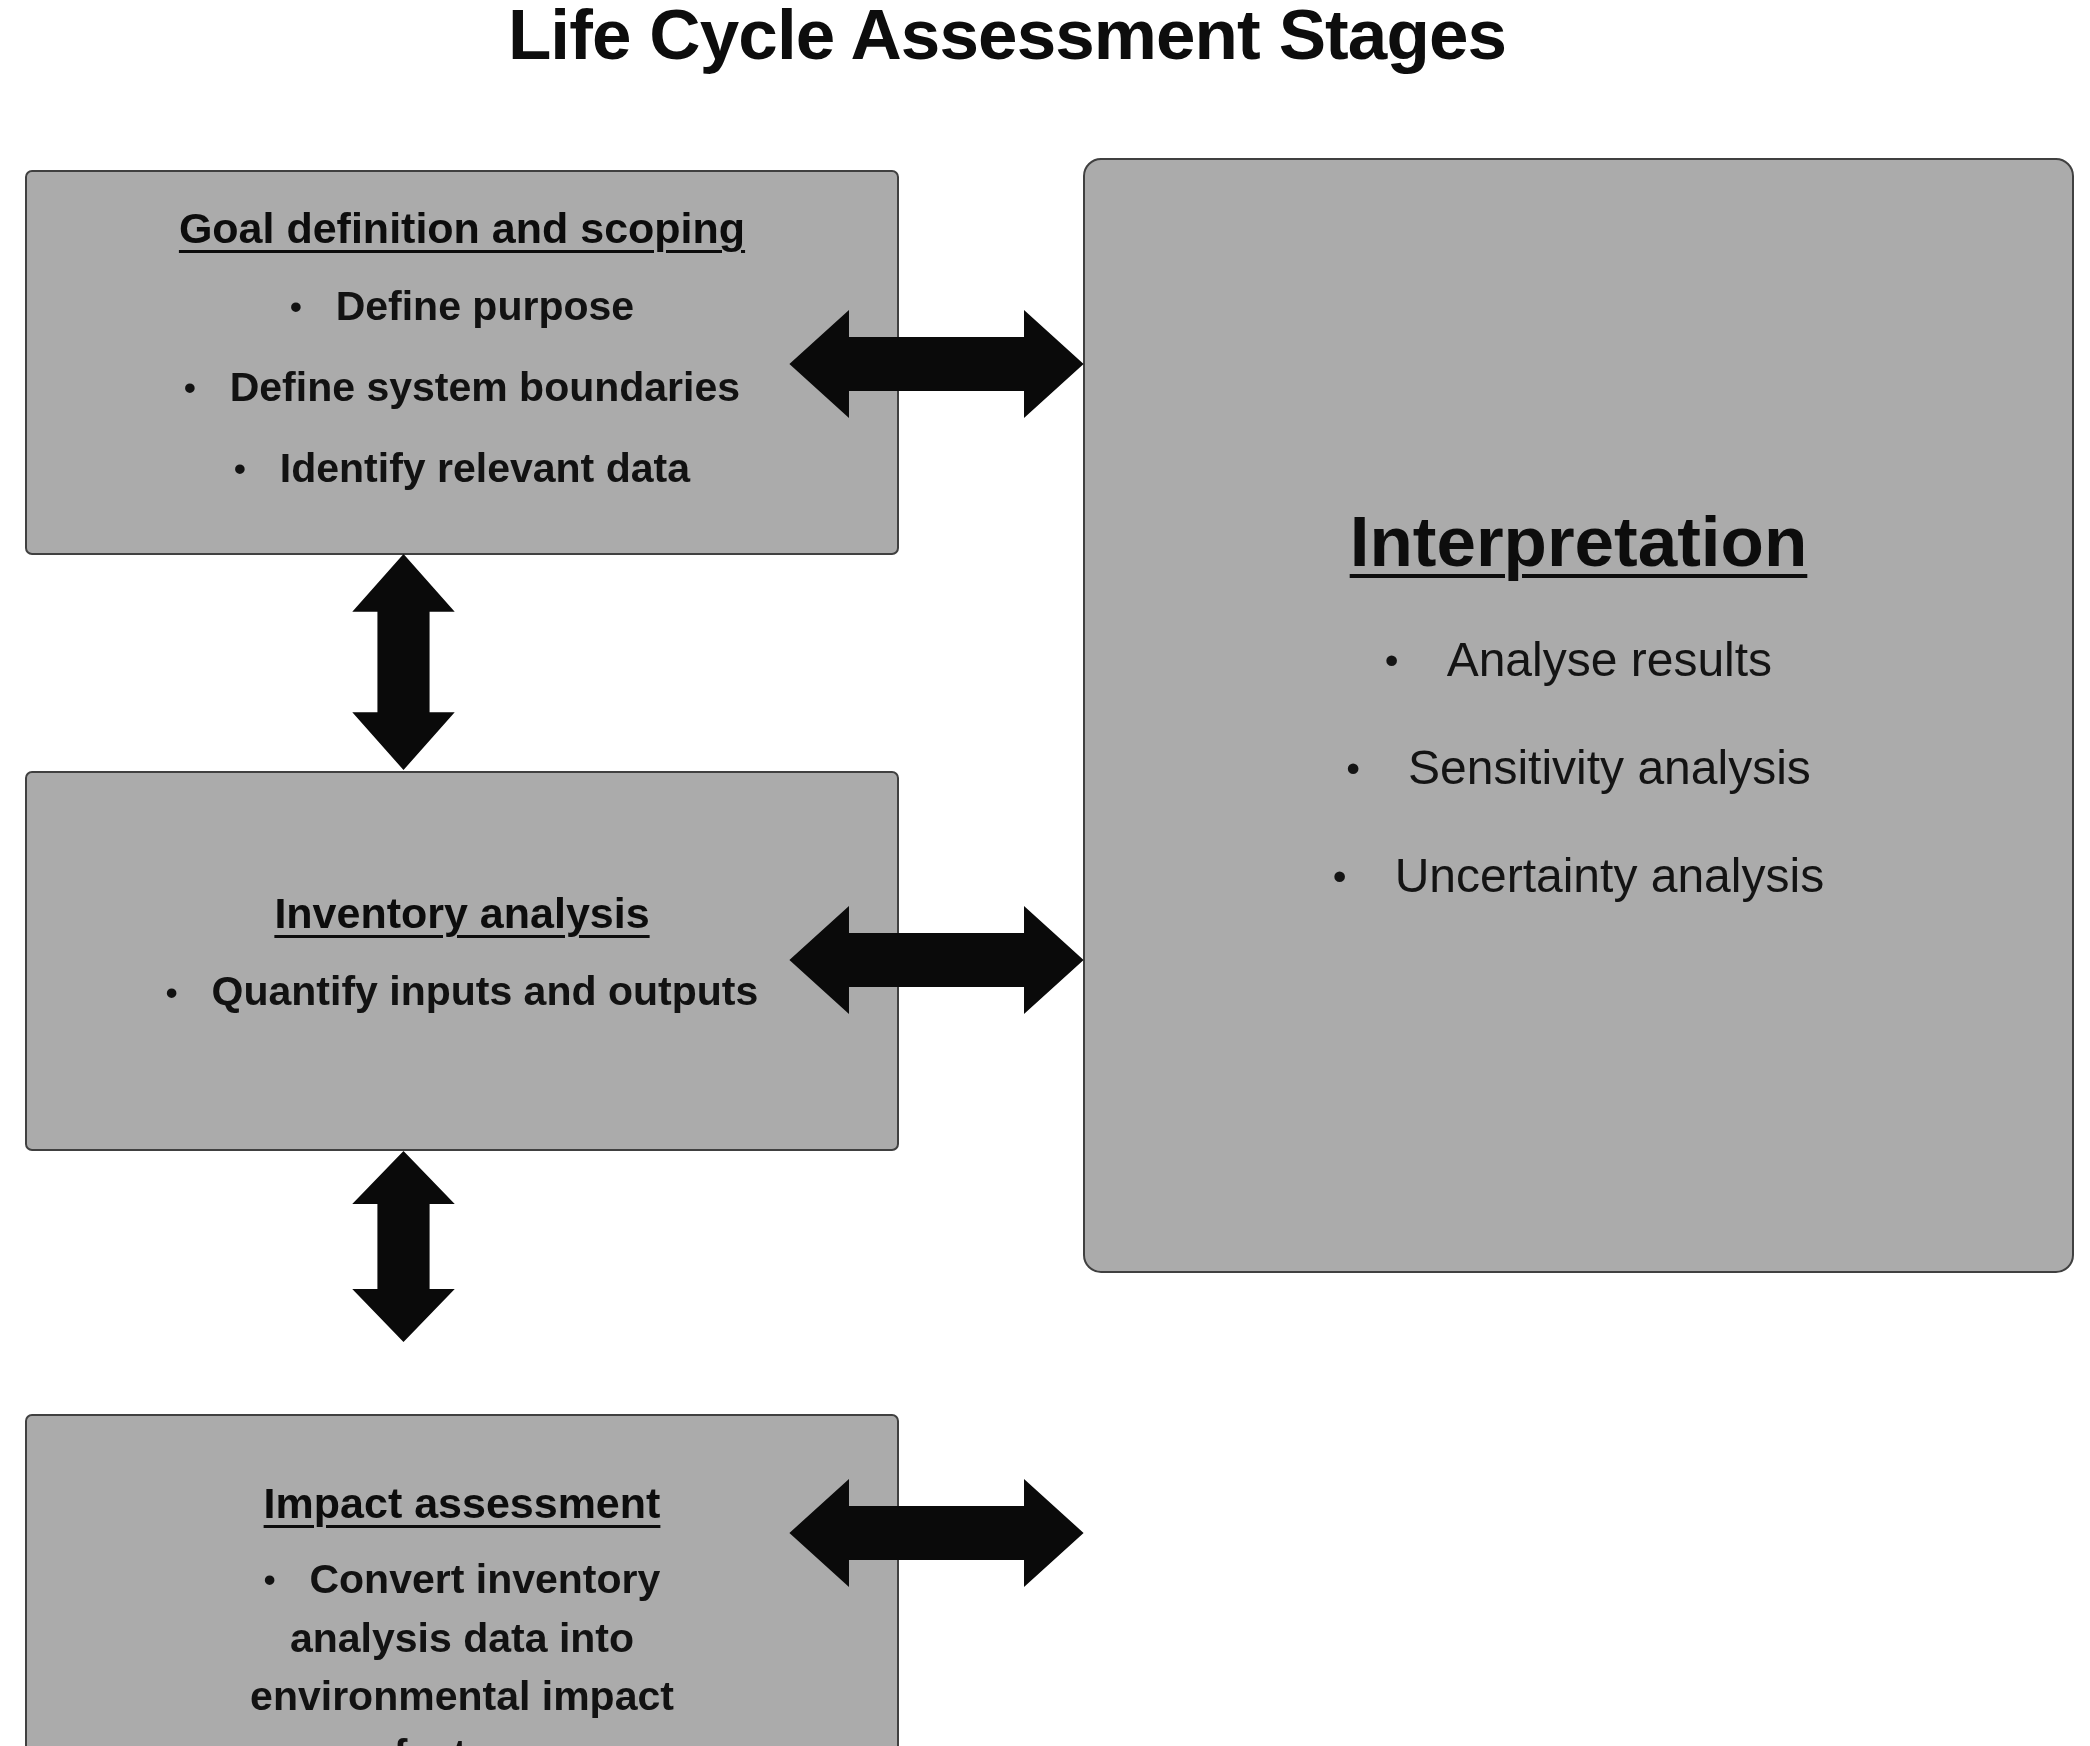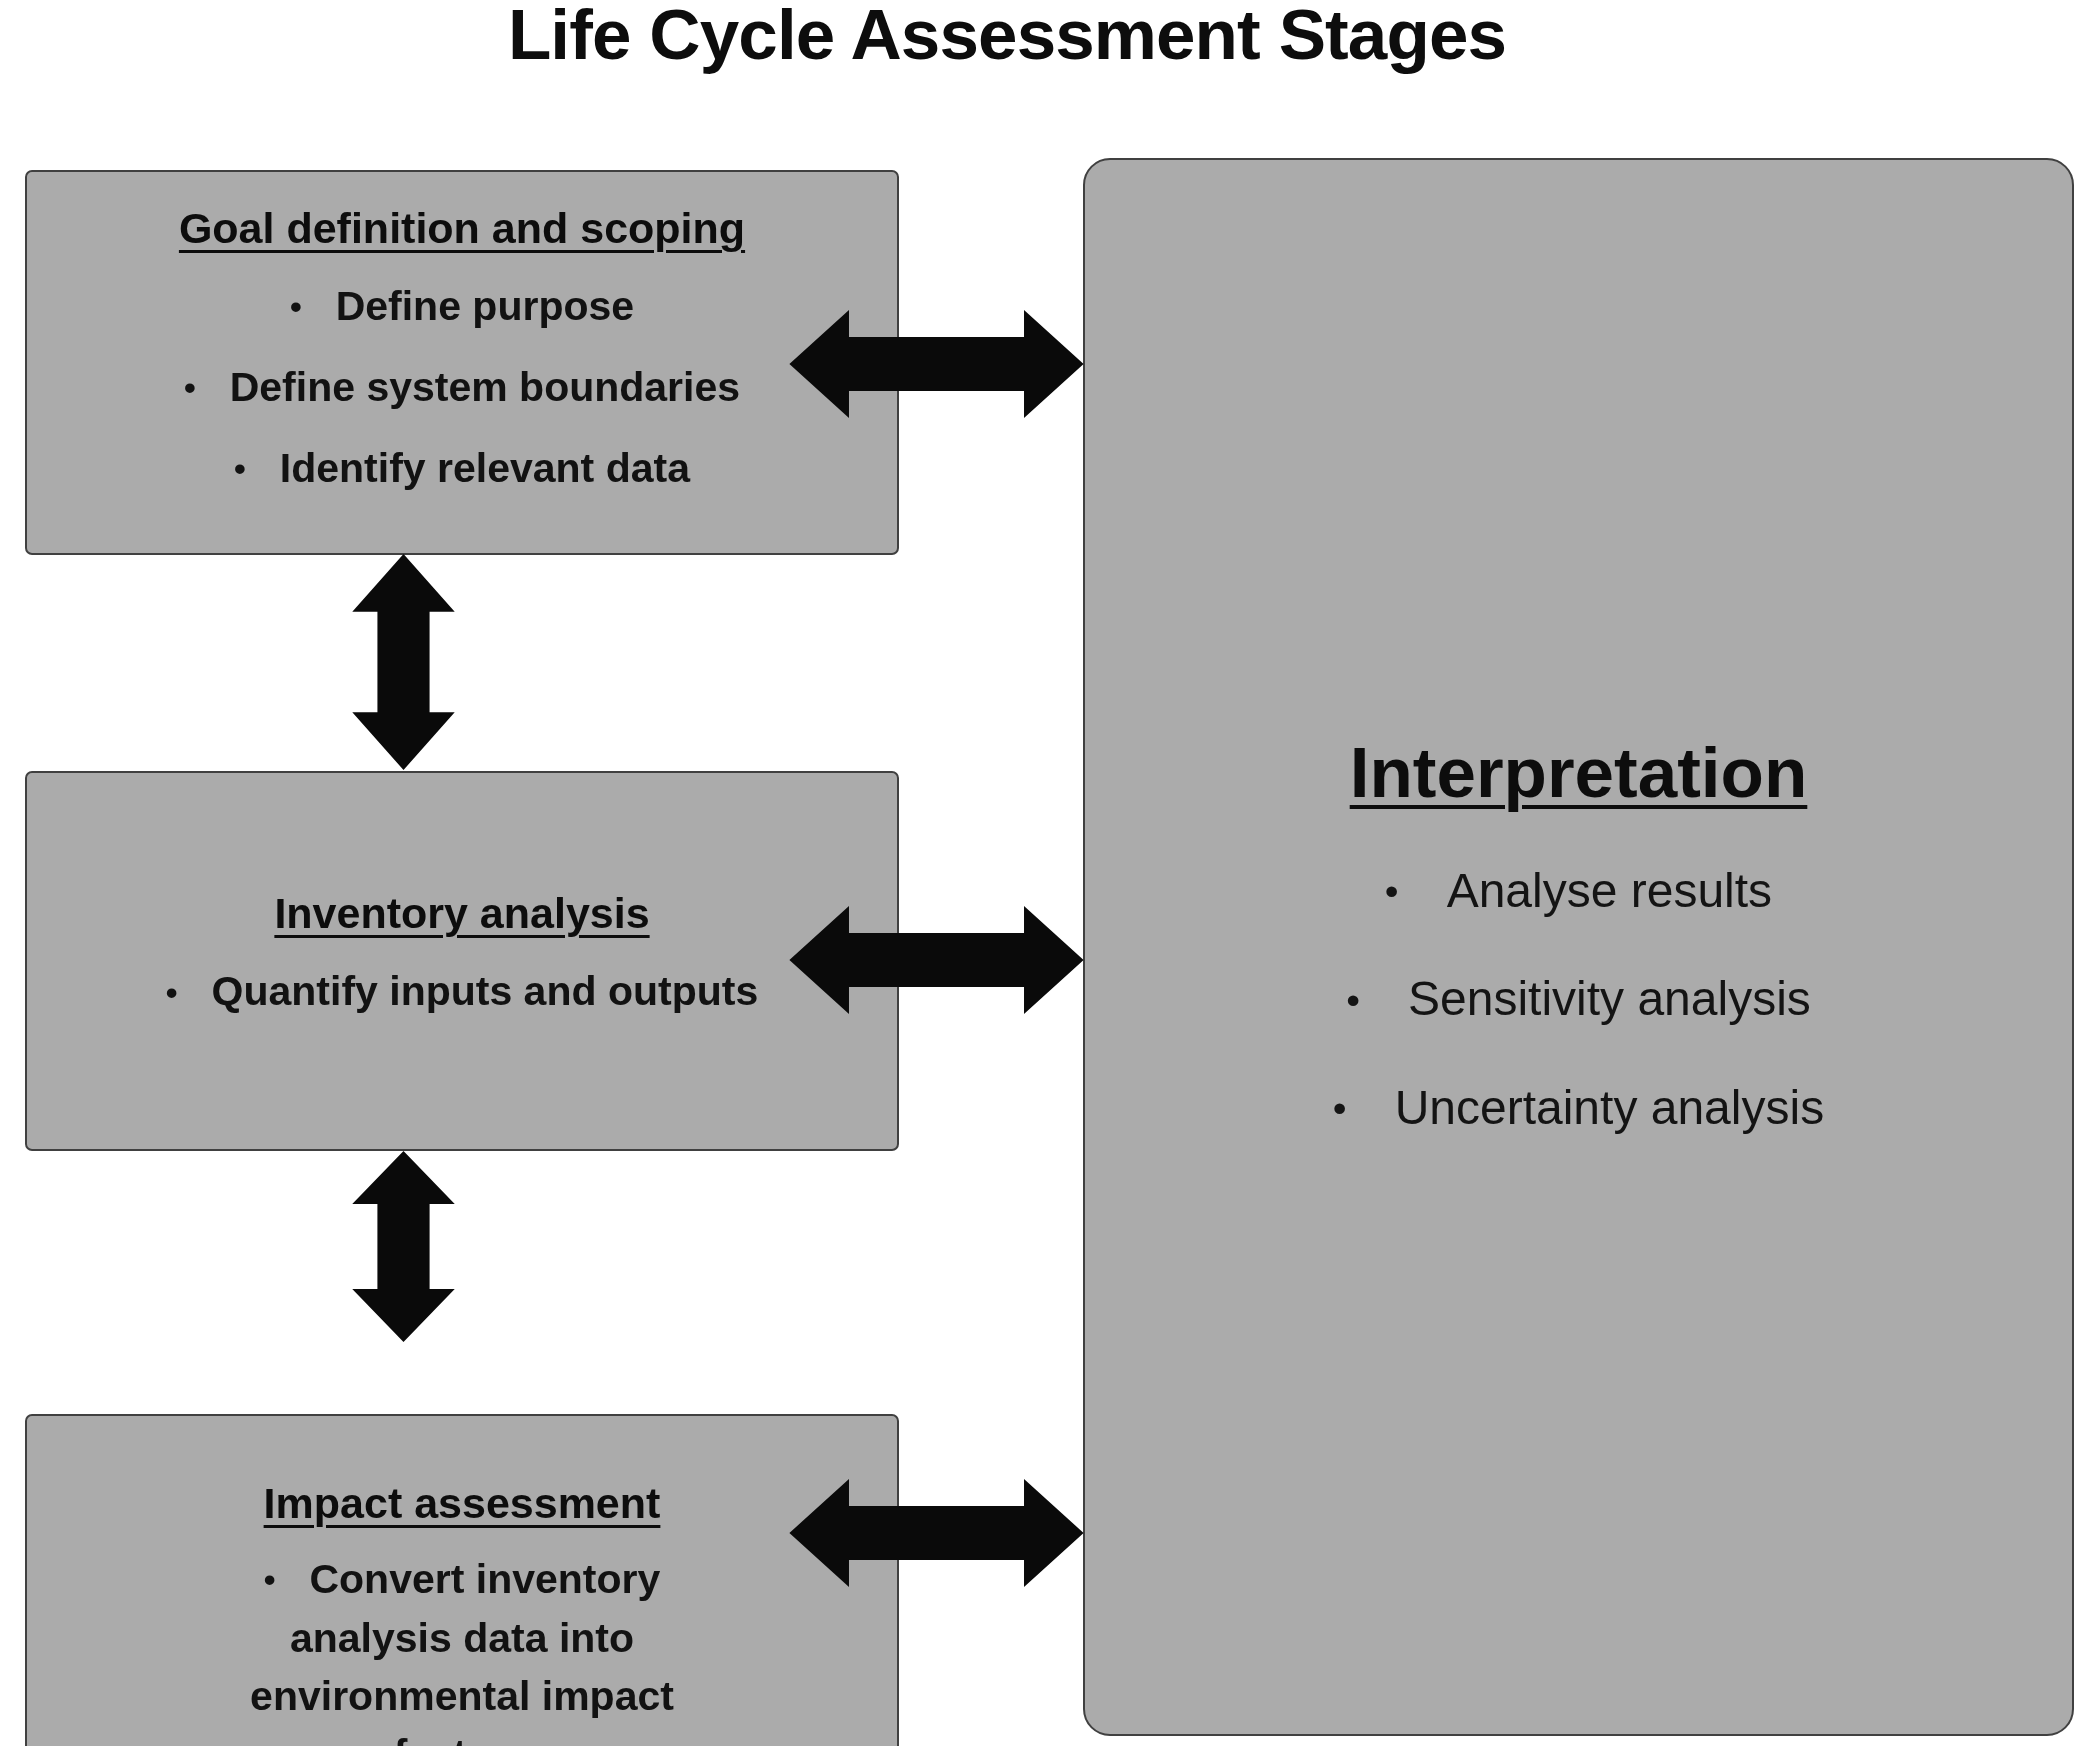--- a/index.html
+++ b/index.html
@@ -43,22 +43,22 @@
     width: 874px;
     border-radius: 7px;
   }
   #box-goal { top: 170px; height: 385px; justify-content: flex-start; padding-top: 32px; }
   #box-inventory { top: 771px; height: 380px; justify-content: center; }
   #box-impact { top: 1414px; height: 380px; justify-content: flex-end; }
   #box-interpretation {
     left: 1083px;
     top: 158px;
     width: 991px;
-    height: 1578px;
-    border-radius: 27px;
+    height: 1115px;
+    border-radius: 18px;
     justify-content: center;
   }
   .box-heading {
     margin: 0 0 13px 0;
     font-size: 43px;
     font-weight: bold;
     text-decoration: underline;
     text-decoration-thickness: 2.8px;
     text-underline-offset: 6.5px;
     color: #0d0d0d;

